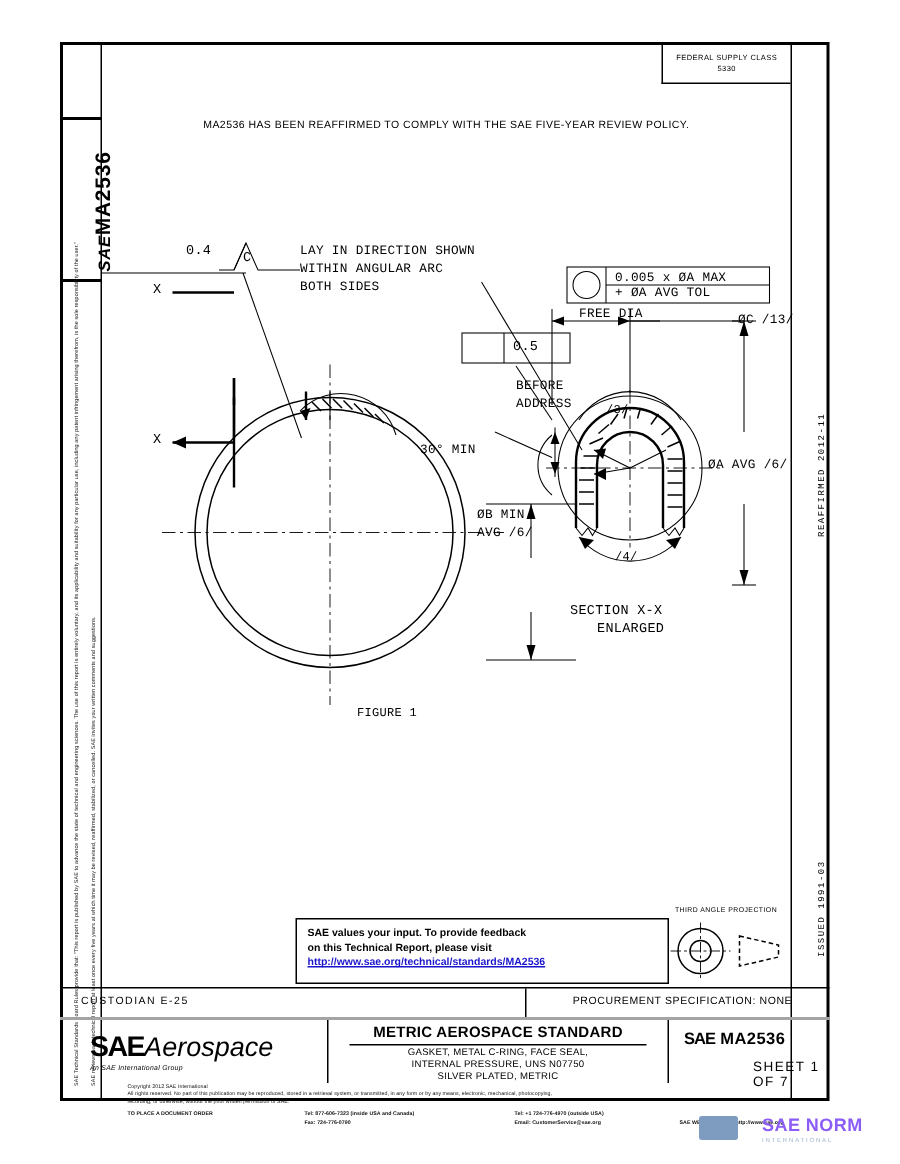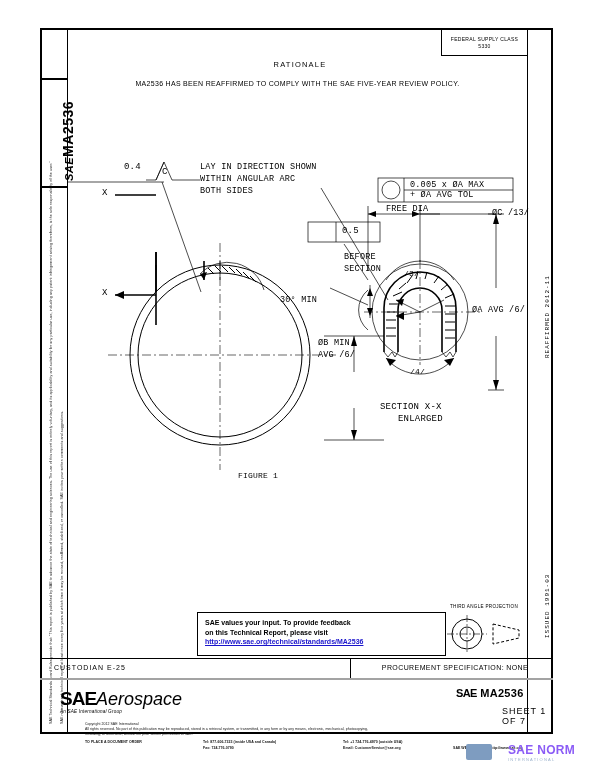--- a/index.html
+++ b/index.html
@@ -140,21 +140,20 @@
   <div class="right-strip">
     <div class="vtext rev-v" style="left:16px;top:330px;transform:rotate(-90deg);">REAFFIRMED 2012-11</div>
     <div class="vtext rev-v" style="left:16px;top:610px;transform:rotate(-90deg);">ISSUED 1991-03</div>
   </div>
 
   <div class="fsc-box">
     <div>FEDERAL SUPPLY CLASS</div>
     <div>5330</div>
   </div>
 
-  <div class="rationale-title">RATIONALE</div>
   <div class="rationale-body">MA2536 HAS BEEN REAFFIRMED TO COMPLY WITH THE SAE FIVE-YEAR REVIEW POLICY.</div>
 
   <div class="draw">
 
     <svg class="dwg" viewBox="0 0 459 470">
 
       <polyline class="thin" points="78,40 88,40 96,22 104,40 132,40"></polyline>
       <line class="thin" x1="88" y1="40" x2="96" y2="22"></line>
 
       <line class="thin" x1="96" y1="42" x2="130,  " y2="42"></line>
@@ -279,21 +278,21 @@
     <div class="lbl" style="left:56px;top:22px;font-size:9px;">0.4</div>
     <div class="lbl" style="left:94px;top:27px;font-size:9px;">C</div>
 
     <div class="lbl" style="left:132px;top:22px;">LAY IN DIRECTION SHOWN</div>
     <div class="lbl" style="left:132px;top:34px;">WITHIN ANGULAR ARC</div>
     <div class="lbl" style="left:132px;top:46px;">BOTH SIDES</div>
 
     <div class="lbl" style="left:274px;top:86px;font-size:9px;">0.5</div>
 
     <div class="lbl" style="left:276px;top:112px;">BEFORE</div>
-    <div class="lbl" style="left:276px;top:124px;">SECTION</div>
+    <div class="lbl" style="left:276px;top:124px;">ADDRESS</div>
 
     <div class="lbl" style="left:212px;top:155px;">30° MIN</div>
 
     <div class="lbl" style="left:342px;top:40px;font-size:8.5px;text-align:right;">0.005 x ØA MAX</div>
     <div class="lbl" style="left:342px;top:50px;font-size:8.5px;">+ ØA AVG TOL</div>
     <div class="lbl" style="left:318px;top:64px;">FREE DIA</div>
 
     <div class="lbl" style="left:376px;top:68px;margin-left:48px;">ØC /13/</div>
 
     <div class="lbl" style="left:404px;top:165px;">ØA AVG /6/</div>
@@ -338,20 +337,29 @@
 
   <div class="title-block">
 
     <div class="tb-c1">
       <div class="sae-logo">
         <span>SAE</span><span class="aero">Aerospace</span>
       </div>
       <div class="sae-sub">An SAE International Group</div>
     </div>
 
+    <div class="tb-c2">
+      <div class="std-title">METRIC AEROSPACE STANDARD</div>
+      <div class="std-rule"></div>
+      <div class="std-desc">
+        <div>GASKET, METAL C-RING, FACE SEAL,</div>
+        <div>INTERNAL PRESSURE, UNS N07750</div>
+        <div>SILVER PLATED, METRIC</div>
+      </div>
+    </div>
 
     <div class="tb-c3">
       <div class="tb-num">
         <span class="sae-b">SAE</span>
         <span>MA2536</span>
       </div>
       <div class="tb-sheet">SHEET 1 OF 7</div>
     </div>
   </div>
 

